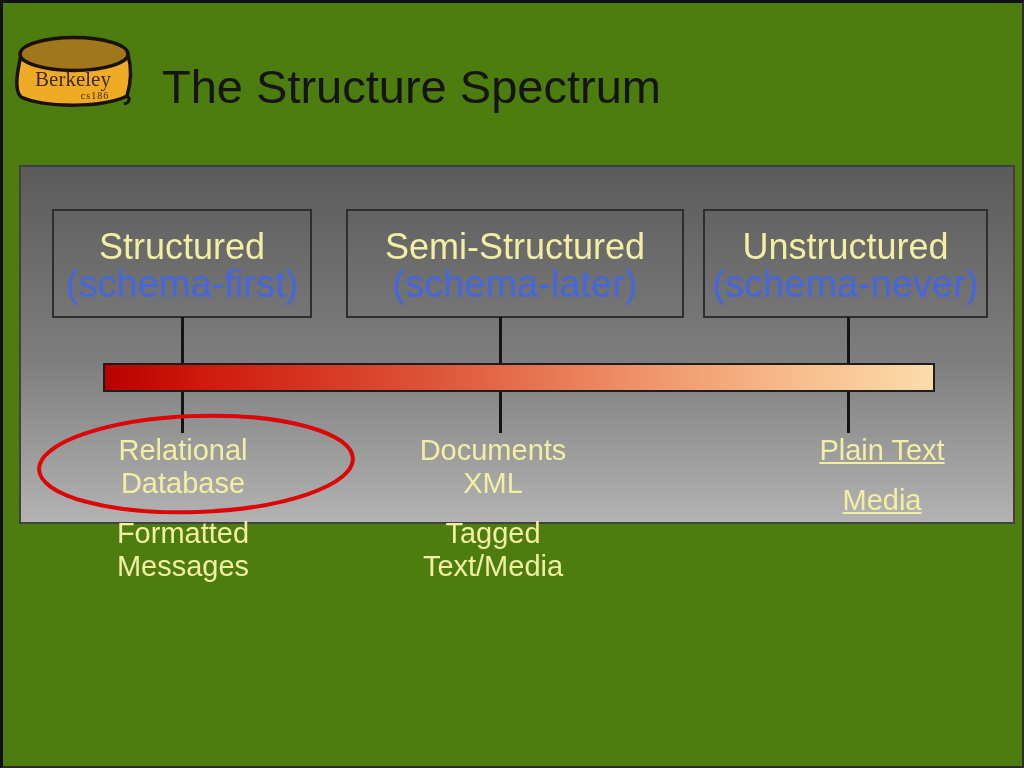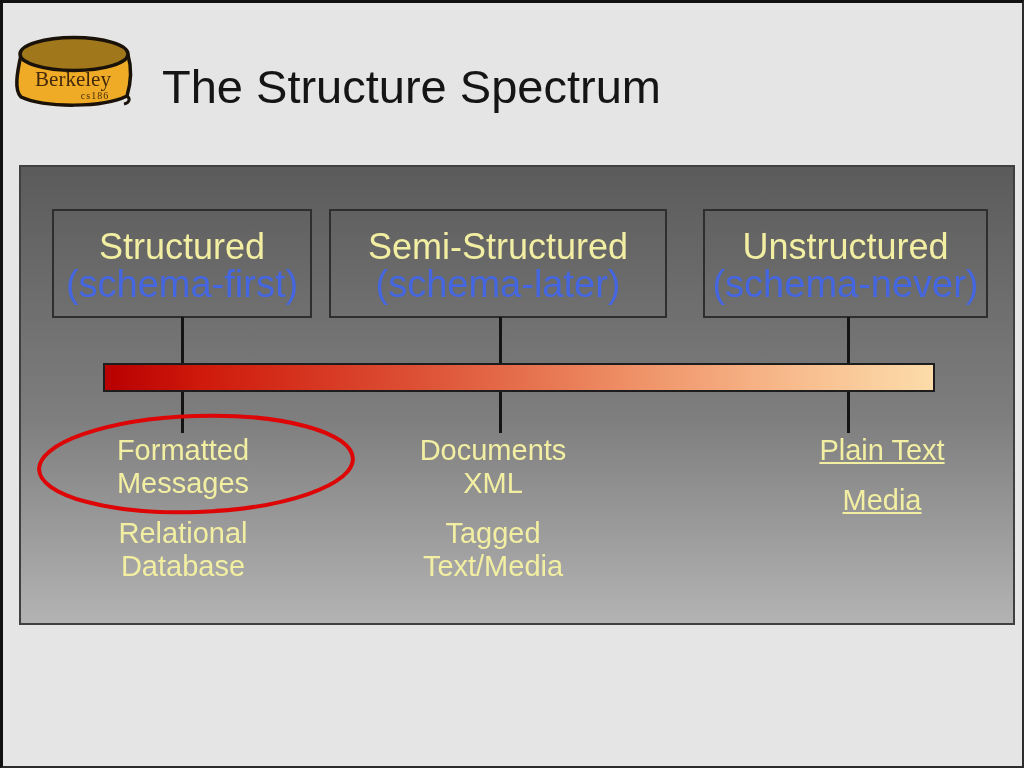--- a/index.html
+++ b/index.html
@@ -5,43 +5,43 @@
   :root{
     --c-panel_top:#5b5b5b; --c-panel_bottom:#b3b3b3;
     --c-accent_yellow:#f3efa2; --c-accent_blue:#4466e0;
     --c-bar_left:#b80000; --c-bar_right:#fcdcaa;
     --c-highlight_red:#dd0505; --c-title:#151515;
     --c-logo_gold:#efab26; --c-logo_gold_dark:#a1771c; --c-logo_text:#42290b;
   }
   html,body{margin:0;padding:0;background:#444;}
   body{font-family:"Liberation Sans", sans-serif;}
   .slide{
-    position:relative; width:1024px; height:768px; background:#e5e5e5;
+    position:relative; width:1024px; height:768px; background:#4d7c0f;
     box-sizing:border-box; overflow:hidden;
     border-top:3px solid #111; border-left:3px solid #111;
     border-right:2px solid #2c2c2c; border-bottom:2px solid #2c2c2c;
   }
   .logo{position:absolute; left:8px; top:26px; width:126px; height:82px;}
   .title{
     position:absolute; left:143px; top:40px; margin:16px;
     font-size:47px; font-weight:normal; letter-spacing:0px;
     color:var(--c-title); white-space:nowrap;
   }
   .panel{
-    position:absolute; left:16px; top:162px; width:996px; height:460px;
+    position:absolute; left:16px; top:162px; width:996px; height:359px;
     box-sizing:border-box; border:2px solid #404040;
     background:linear-gradient(180deg, var(--c-panel_top) 0%, #7e7e7e 55%, var(--c-panel_bottom) 100%);
   }
   .cat-box{
     position:absolute; top:42px; height:109px; box-sizing:border-box;
     border:2px solid #2e2e2e; display:flex; flex-direction:column;
     align-items:center; justify-content:center; gap:1px; z-index:1;
   }
   .cat-box.b1{left:31px; width:260px;}
-  .cat-box.b2{left:308px; width:338px;}
+  .cat-box.b2{left:325px; width:338px;}
   .cat-box.b3{left:682px; width:285px;text-align:right;}
   .cat-heading{font-size:36px; line-height:40px; color:var(--c-accent_yellow); white-space:nowrap;}
   .cat-subheading{font-size:38px; line-height:33px; color:var(--c-accent_blue); white-space:nowrap;}
   .connector{position:absolute; top:150px; height:116px; width:3px; background:#141414; z-index:1;}
   .connector.c1{left:160px;} .connector.c2{left:478px;} .connector.c3{left:826px;}
   .spectrum-bar{
     position:absolute; left:82px; top:196px; width:832px; height:29px;
     box-sizing:border-box; border:2px solid #1d1d1d; z-index:2;
     background:linear-gradient(90deg, var(--c-bar_left) 0%, #cf1a0c 12%,
                #dd5136 38%, #ef9168 64%, #f8bd8e 84%, var(--c-bar_right) 100%);
@@ -87,26 +87,26 @@
     </div>
 
     <div class="connector c1"></div>
     <div class="connector c2"></div>
     <div class="connector c3"></div>
 
     <div class="spectrum-bar"></div>
 
     <div class="examples e1">
       <div class="example-item">
+        <div>Relational</div>
+        <div>Database</div>
+      </div>
+      <div class="example-item">
         <div>Formatted</div>
         <div>Messages</div>
-      </div>
-      <div class="example-item">
-        <div>Relational</div>
-        <div>Database</div>
       </div>
     </div>
 
     <div class="examples e2">
       <div class="example-item">
         <div>Documents</div>
         <div>XML</div>
       </div>
       <div class="example-item">
         <div>Tagged</div>

